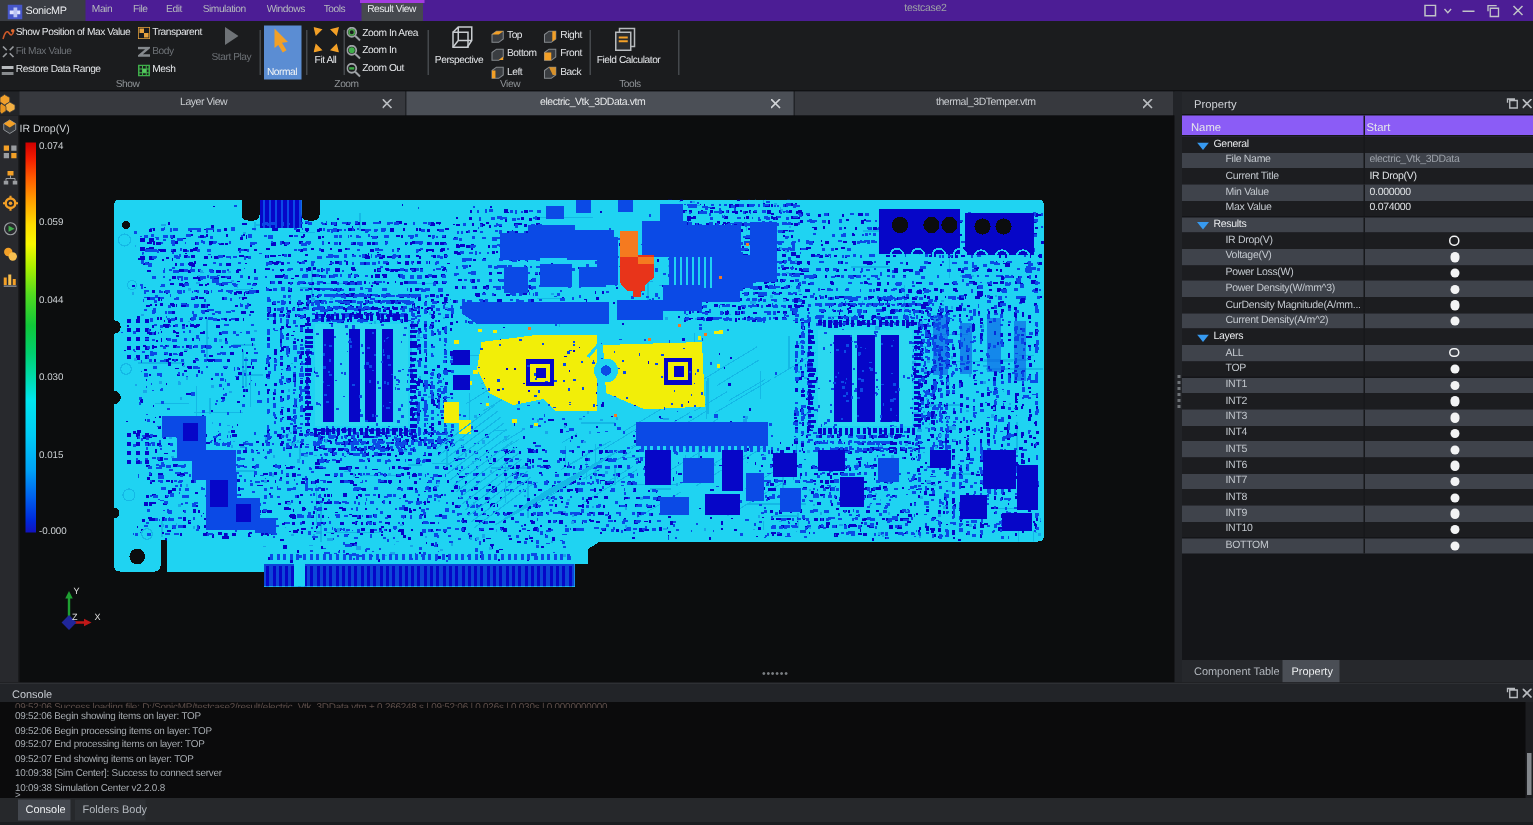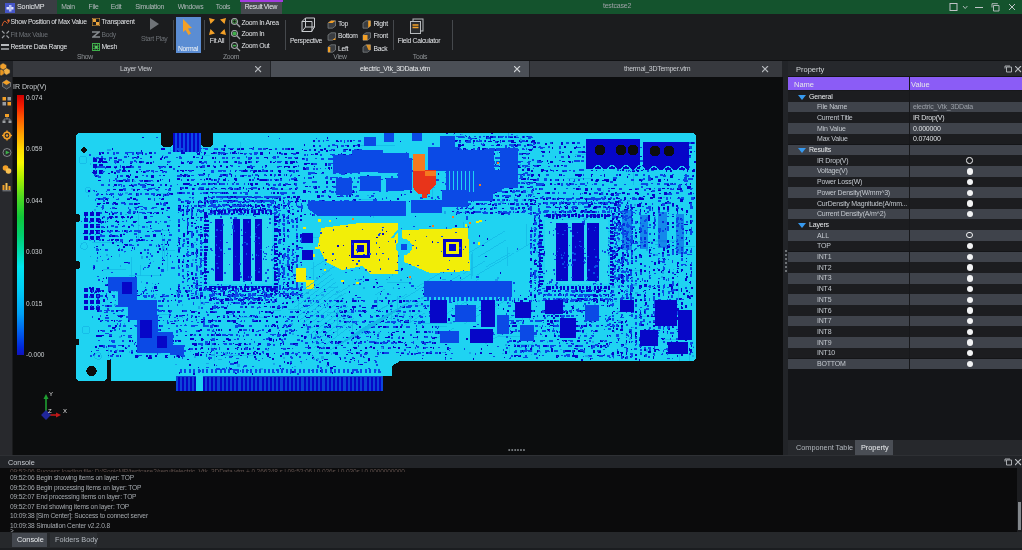--- a/index.html
+++ b/index.html
@@ -1,19 +1,19 @@
 <!DOCTYPE html>
 <html><head><meta charset="utf-8"><style>
 *{margin:0;padding:0;box-sizing:border-box;font-family:"Liberation Sans",sans-serif;}
 html,body{width:1022px;height:550px;overflow:hidden;background:#0c0d0e;}
 .abs{position:absolute;}
 body{position:relative;}
 .txt{white-space:nowrap;}
 </style></head><body>
-<div class="abs" style="left:0;top:0;width:1022px;height:14px;background:#14532d;">
+<div class="abs" style="left:0;top:0;width:1022px;height:14px;background:#4c1d95;">
 <div class="abs" style="left:0;top:0;width:57px;height:14px;background:#3a3d43;"></div>
 <svg class="abs" style="left:5px;top:2.5px" width="10" height="10">
       <rect width="10" height="10" fill="#4656c8"></rect>
       <rect x="1.5" y="4" width="7" height="2.5" fill="#dfe3ff"></rect>
       <rect x="4" y="2" width="2.5" height="6.5" fill="#b9c2f2"></rect>
     </svg>
 <div class="abs txt" style="left:17px;top:2px;font-size:7.2px;letter-spacing:-0.2px;color:#e8eaed;">SonicMP</div>
 <div class="abs txt" style="left:68px;top:2.5px;transform:translateX(-50%);font-size:6.8px;letter-spacing:-0.3px;color:#b4b8bd;">Main</div>
 <div class="abs txt" style="left:93.5px;top:2.5px;transform:translateX(-50%);font-size:6.8px;letter-spacing:-0.3px;color:#b4b8bd;">File</div>
 <div class="abs txt" style="left:116px;top:2.5px;transform:translateX(-50%);font-size:6.8px;letter-spacing:-0.3px;color:#b4b8bd;">Edit</div>
@@ -319,21 +319,21 @@
       <div class="abs txt" style="left:8px;top:3.5px;font-size:7.5px;color:#cfd2d6;">Property</div>
       <svg class="abs" style="left:216px;top:4px" width="8" height="8" fill="none" stroke="#b9bcc0" stroke-width="0.9">
         <path d="M2.5 2h5v5h-5z M1 3.5V1h5"></path>
       </svg>
       <svg class="abs" style="left:227px;top:4.5px" width="7" height="7">
         <path d="M0 0l6 6M6 0L0 6" stroke="#b9bcc0" stroke-width="1.1"></path>
       </svg>
     </div>
 <div class="abs" style="left:0;top:16px;width:258px;height:14px;background:#8b5cf6;border-bottom:1px solid #17181b;">
       <div class="abs txt" style="left:6px;top:3px;font-size:7.5px;color:#e6e8ea;">Name</div>
-      <div class="abs txt" style="left:123px;top:3px;font-size:7.5px;color:#e6e8ea;">Value</div>
+      <div class="abs txt" style="left:123px;top:3px;font-size:7.5px;color:#e6e8ea;">Start</div>
       <div class="abs" style="left:121px;top:0;width:1px;height:14px;background:#17181b;"></div>
     </div>
 <div class="abs" style="left:0;top:30.0px;width:234px;height:10.7px;background:#1c1d20;">
 <svg class="abs" style="left:10px;top:3.5px" width="8" height="6">
         <path d="M0 0h8L4 5z" fill="#379af0"></path>
       </svg>
 <div class="abs txt" style="left:21px;top:1.5px;font-size:7px;letter-spacing:-0.2px;color:#e8eaec;">General</div>
 <div class="abs" style="left:121px;top:0;width:1px;height:10.7px;background:#17181b;"></div>
 </div>
 <div class="abs" style="left:0;top:40.7px;width:234px;height:10.7px;background:#3f434b;">

